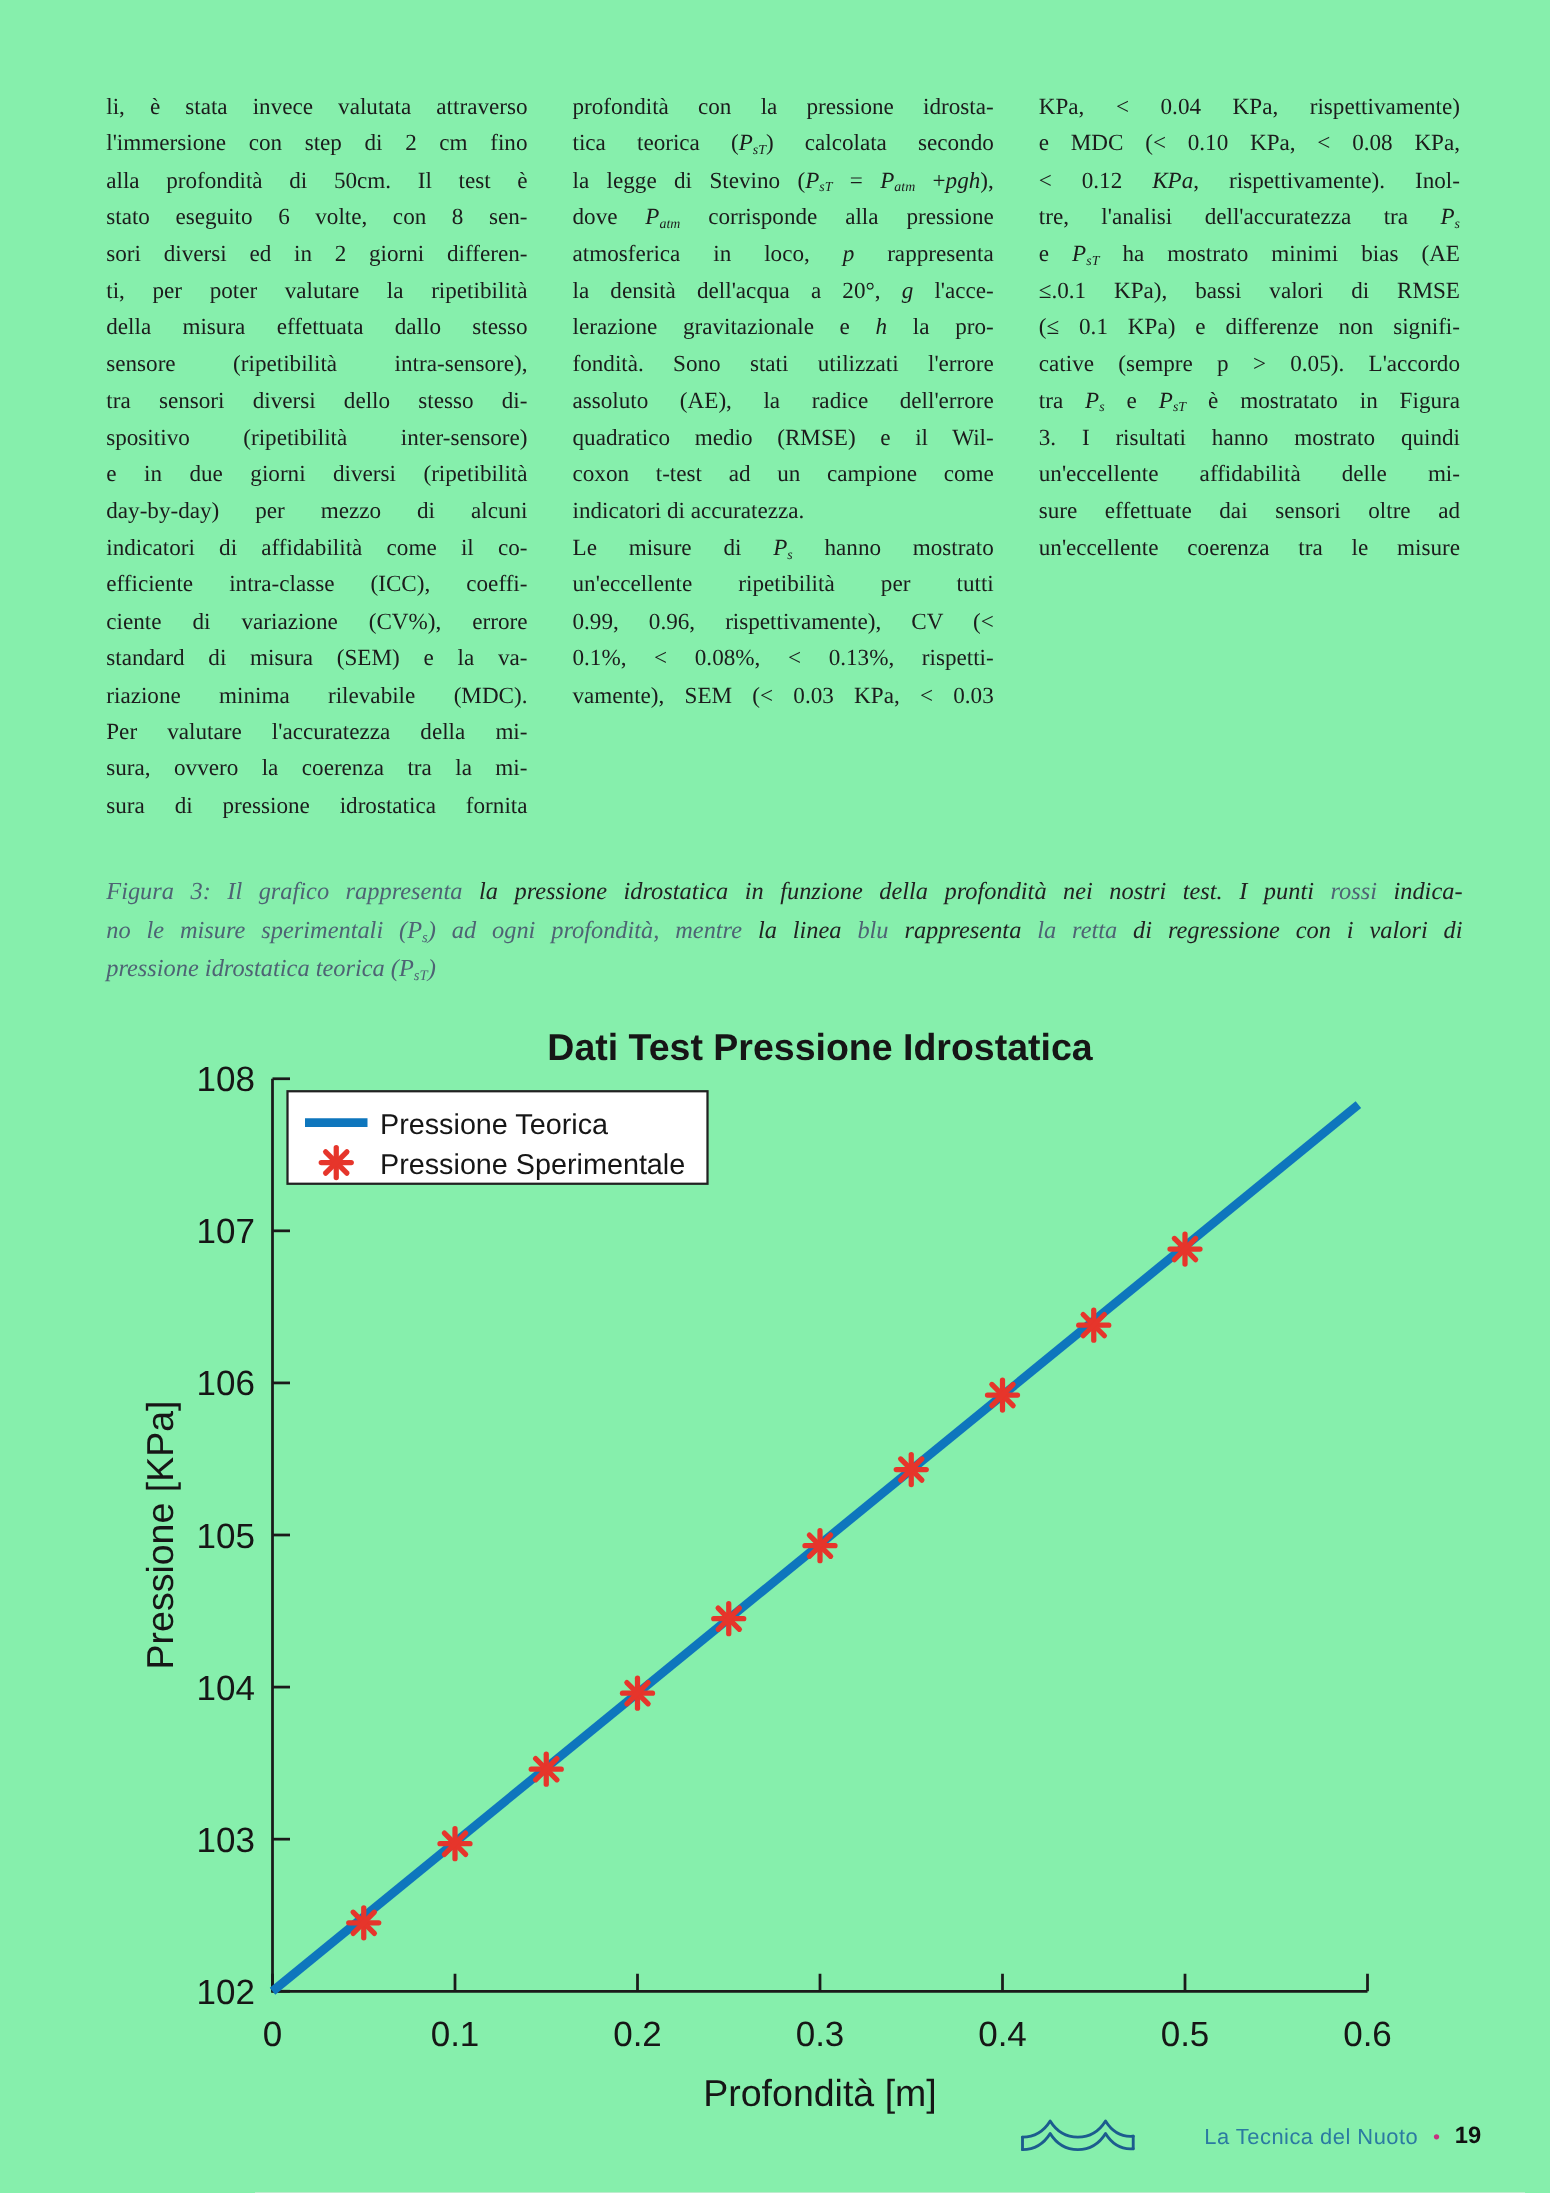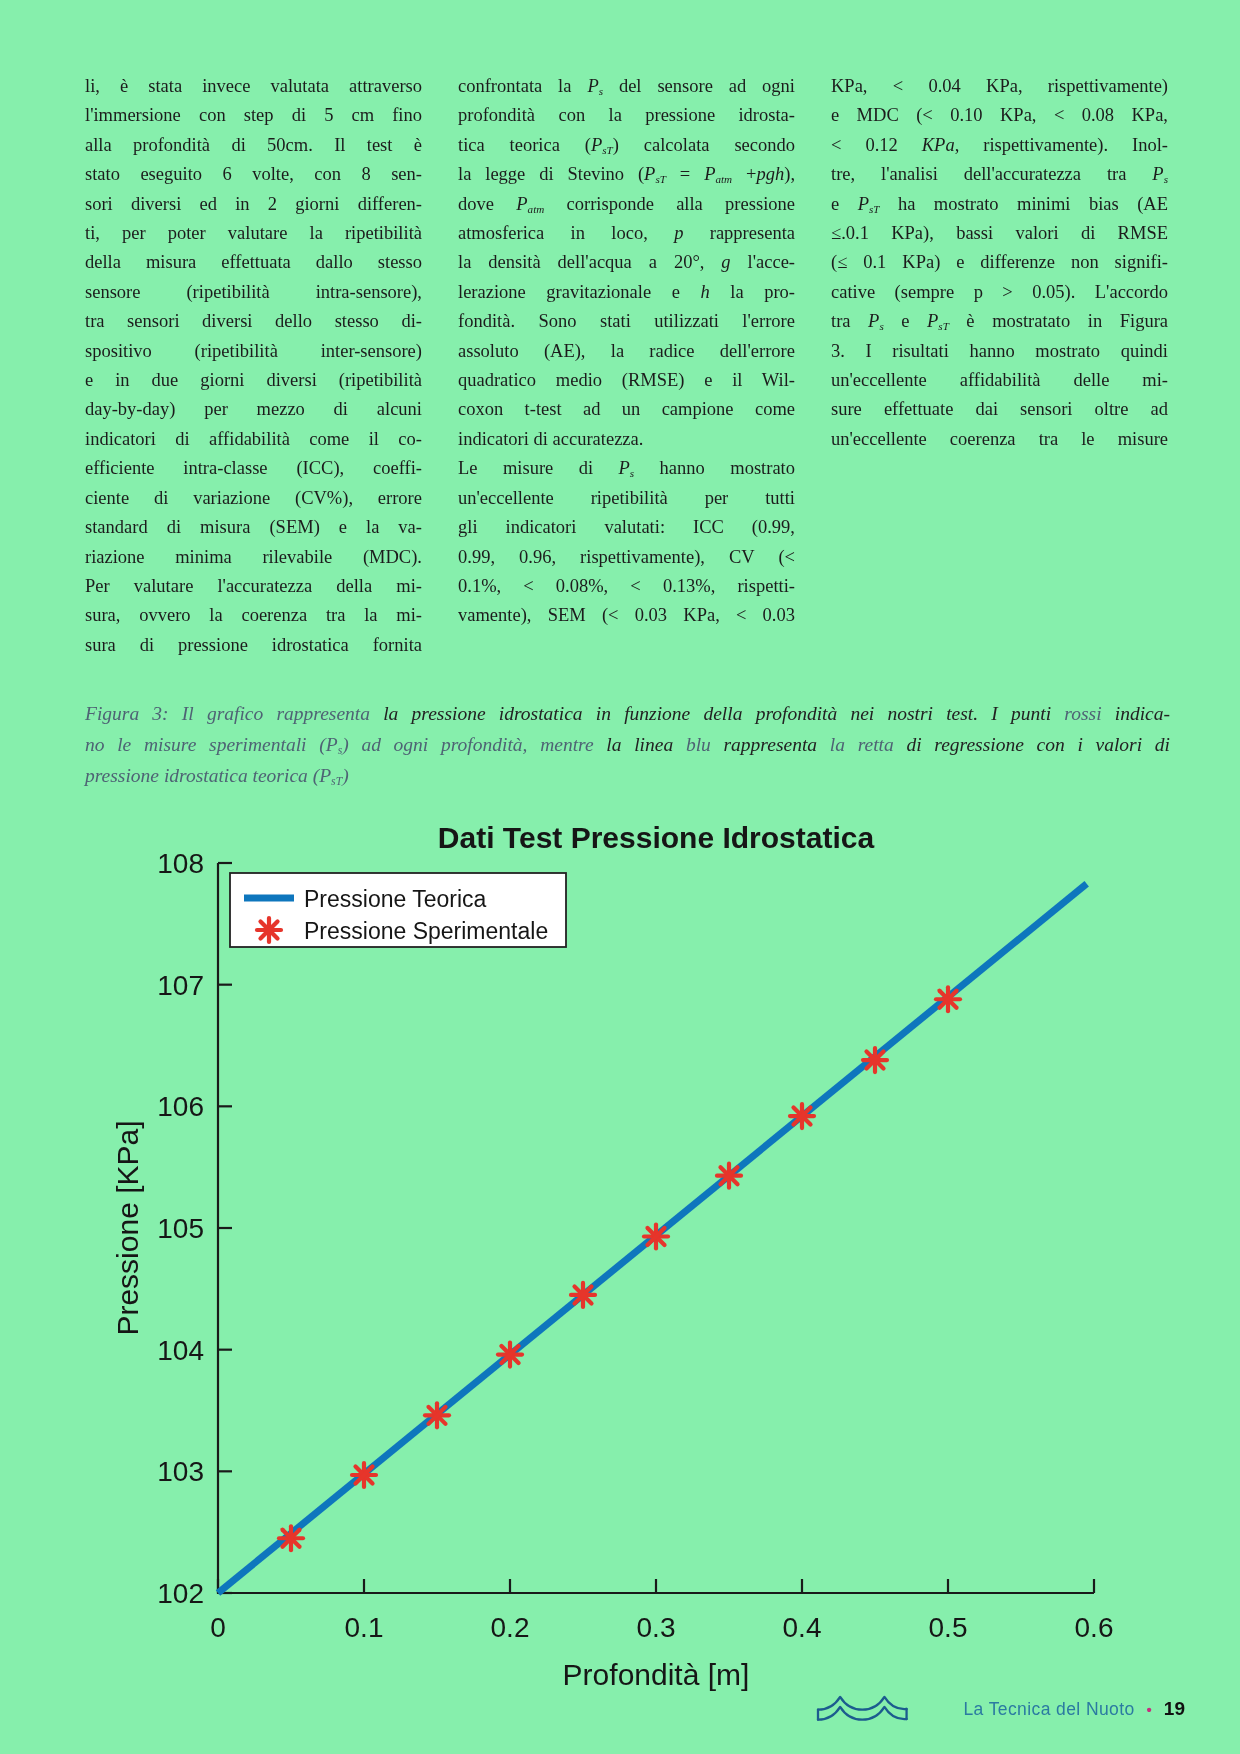--- a/index.html
+++ b/index.html
@@ -33,57 +33,55 @@
   .pagenum{font:bold 19px "Liberation Sans", sans-serif;color:#111;}
 </style>
 </head>
 <body>
 
 <div class="page">
 
   <div class="columns">
     <div class="col" id="col-0">
         <div class="line">li, è stata invece valutata attraverso</div>
-        <div class="line">l'immersione con step di 5 cm fino</div>
+        <div class="line">l'immersione con step di 2 cm fino</div>
         <div class="line">alla profondità di 50cm. Il test è</div>
         <div class="line">stato eseguito 6 volte, con 8 sen-</div>
         <div class="line">sori diversi ed in 2 giorni differen-</div>
         <div class="line">ti, per poter valutare la ripetibilità</div>
         <div class="line">della misura effettuata dallo stesso</div>
         <div class="line">sensore (ripetibilità intra-sensore),</div>
         <div class="line">tra sensori diversi dello stesso di-</div>
         <div class="line">spositivo (ripetibilità inter-sensore)</div>
         <div class="line">e in due giorni diversi (ripetibilità</div>
         <div class="line">day-by-day) per mezzo di alcuni</div>
         <div class="line">indicatori di affidabilità come il co-</div>
         <div class="line">efficiente intra-classe (ICC), coeffi-</div>
         <div class="line">ciente di variazione (CV%), errore</div>
         <div class="line">standard di misura (SEM) e la va-</div>
         <div class="line">riazione minima rilevabile (MDC).</div>
         <div class="line">Per valutare l'accuratezza della mi-</div>
         <div class="line">sura, ovvero la coerenza tra la mi-</div>
         <div class="line">sura di pressione idrostatica fornita</div>
       </div>
     <div class="col" id="col-1">
-        <div class="line">confrontata la <i>P</i><sub>s</sub> del sensore ad ogni</div>
         <div class="line">profondità con la pressione idrosta-</div>
         <div class="line">tica teorica (<i>P</i><sub>sT</sub>) calcolata secondo</div>
         <div class="line">la legge di Stevino (<i>P</i><sub>sT</sub> = <i>P</i><sub>atm</sub> +<i>pgh</i>),</div>
         <div class="line">dove <i>P</i><sub>atm</sub> corrisponde alla pressione</div>
         <div class="line">atmosferica in loco, <i>p</i> rappresenta</div>
         <div class="line">la densità dell'acqua a 20°, <i>g</i> l'acce-</div>
         <div class="line">lerazione gravitazionale e <i>h</i> la pro-</div>
         <div class="line">fondità. Sono stati utilizzati l'errore</div>
         <div class="line">assoluto (AE), la radice dell'errore</div>
         <div class="line">quadratico medio (RMSE) e il Wil-</div>
         <div class="line">coxon t-test ad un campione come</div>
         <div class="line free">indicatori di accuratezza.</div>
         <div class="line">Le misure di <i>P</i><sub>s</sub> hanno mostrato</div>
         <div class="line">un'eccellente ripetibilità per tutti</div>
-        <div class="line">gli indicatori valutati: ICC (0.99,</div>
         <div class="line">0.99, 0.96, rispettivamente), CV (&lt;</div>
         <div class="line">0.1%, &lt; 0.08%, &lt; 0.13%, rispetti-</div>
         <div class="line">vamente), SEM (&lt; 0.03 KPa, &lt; 0.03</div>
       </div>
     <div class="col" id="col-2">
         <div class="line">KPa, &lt; 0.04 KPa, rispettivamente)</div>
         <div class="line">e MDC (&lt; 0.10 KPa, &lt; 0.08 KPa,</div>
         <div class="line">&lt; 0.12 <i>KPa</i>, rispettivamente). Inol-</div>
         <div class="line">tre, l'analisi dell'accuratezza tra <i>P</i><sub>s</sub></div>
         <div class="line">e <i>P</i><sub>sT</sub> ha mostrato minimi bias (AE</div>

